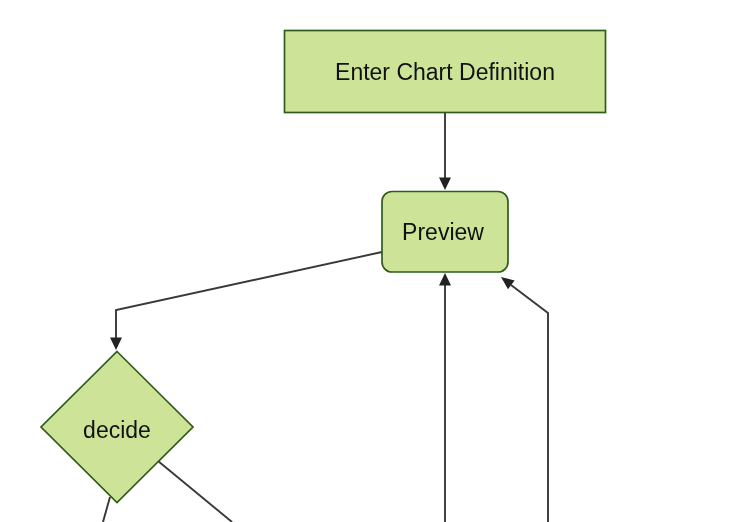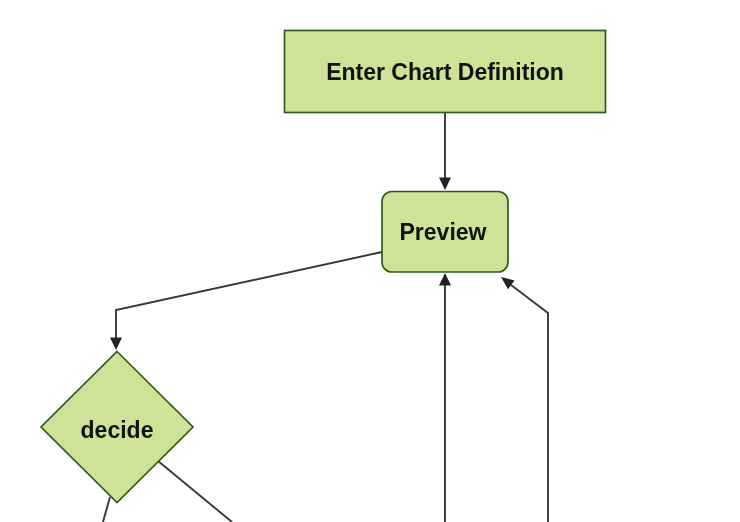--- a/index.html
+++ b/index.html
@@ -3,21 +3,21 @@
 <meta charset="utf-8">
 <style>
   html, body {
     margin: 0;
     padding: 0;
     width: 740px;
     height: 522px;
     background: var(--background, #ffffff);
     overflow: hidden;
   }
-  .canvas-wrap { width: 740px; height: 516px; font-weight: bold; }
+  .canvas-wrap { width: 740px; height: 516px; }
   svg { display: block; }
   .node-shape {
     fill: var(--node-fill, #cde498);
     stroke: var(--node-stroke, #2f5c1a);
     stroke-width: 1.7px;
   }
   .edge {
     fill: none;
     stroke: var(--edge-color, #383838);
     stroke-width: 1.9px;

